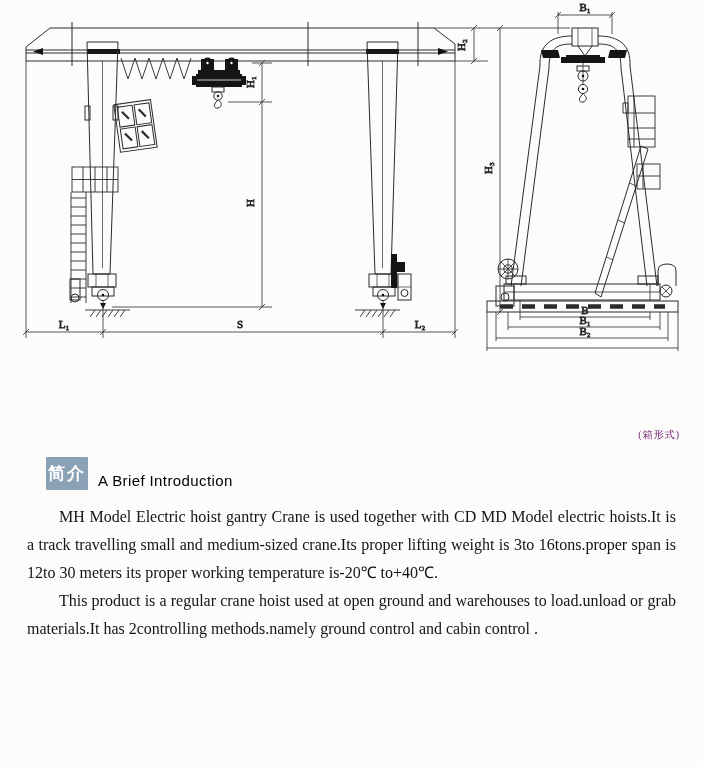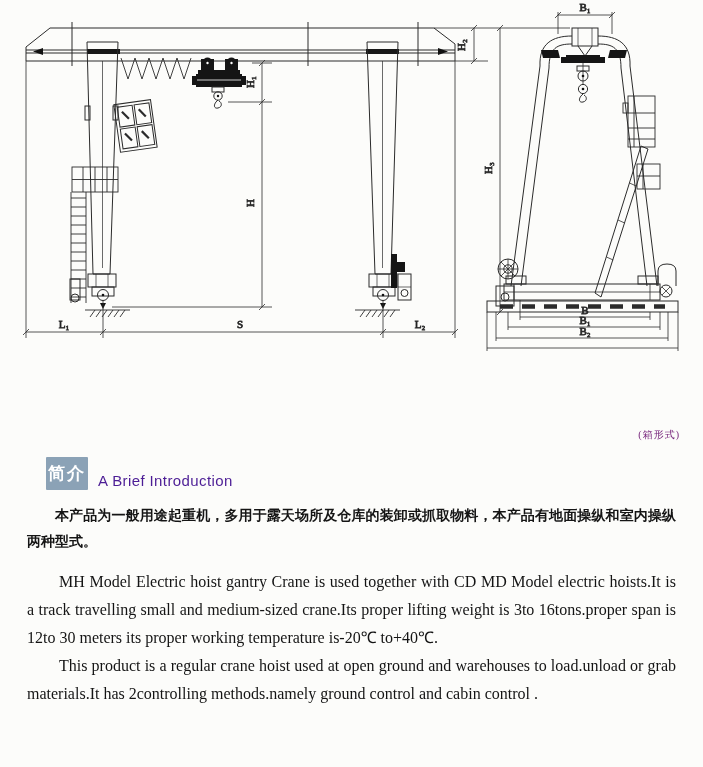--- a/index.html
+++ b/index.html
@@ -310,25 +310,24 @@
         <text class="dimtext" text-anchor="middle" x="585" y="324">B₁</text>
         <text class="dimtext" text-anchor="middle" x="585" y="335">B₂</text>
       </g>
     </g>
   </svg>
 
   <div class="caption">(箱形式)</div>
 
   <div class="intro-header">
     <div class="badge" id="badge" style="background: rgb(139, 162, 182);">简介</div>
-    <div class="intro-title" style="color: #4c1d95;">A Brief Introduction</div>
+    <div class="intro-title" style="color: #000000;">A Brief Introduction</div>
   </div>
 
   <div class="zh-block">
-    <p>本产品为一般用途起重机，多用于露天场所及仓库的装卸或抓取物料，本产品有地面操纵和室内操纵两种型式。</p>
   </div>
 
   <div class="en-block">
     <p>MH Model Electric hoist gantry Crane is used together with CD MD Model electric hoists.It is a track travelling small and medium-sized crane.Its proper lifting weight is 3to 16tons.proper span is 12to 30 meters its proper working temperature is-20℃ to+40℃.</p>
     <p>This product is a regular crane hoist used at open ground and warehouses to load.unload or grab materials.It has 2controlling methods.namely ground control and cabin control .</p>
   </div>
 
 </div>
 
 </body></html>

